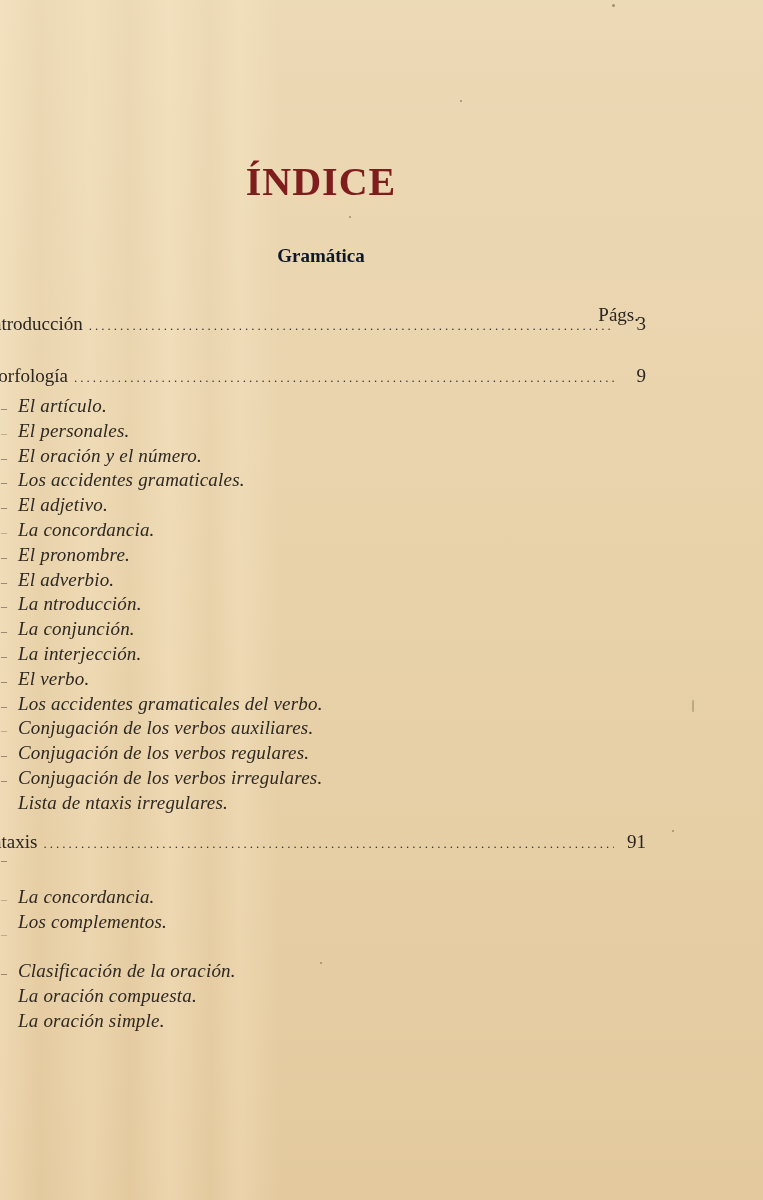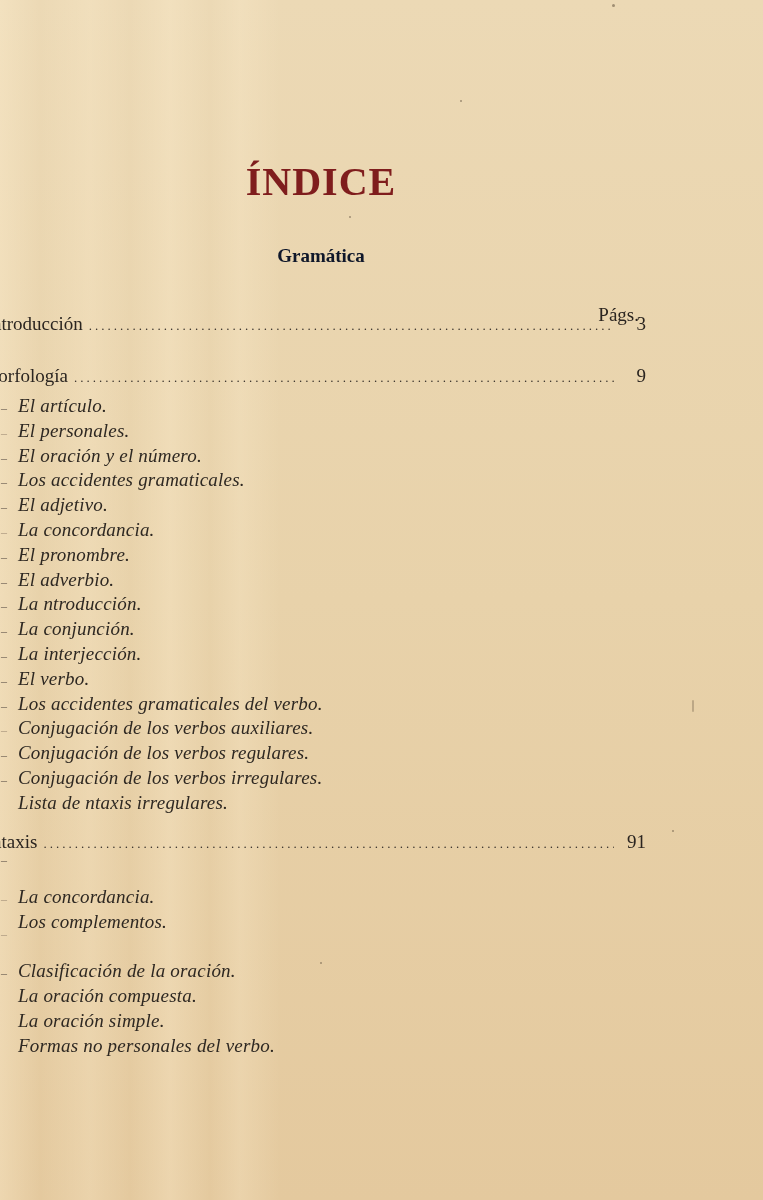--- a/index.html
+++ b/index.html
@@ -234,24 +234,20 @@
         <span class="text">Clasificación de la oración.</span>
       </li>
     <li class="sub-item">
         <span class="dash faint"></span>
         <span class="text">La oración compuesta.</span>
       </li>
     <li class="sub-item">
         <span class="dash faint"></span>
         <span class="text">La oración simple.</span>
       </li>
-    <li class="sub-item">
-        <span class="dash faint"></span>
-        <span class="text">Formas no personales del verbo.</span>
-      </li>
   </ul>
 
   <span class="speck" style="left:612px; top:4px;"></span>
   <span class="speck" style="left:460px; top:100px; width:2px; height:2px;"></span>
   <span class="speck" style="left:349px; top:216px; width:2px; height:2px;"></span>
   <span class="speck" style="left:692px; top:700px; width:2px; height:12px; border-radius:1px; opacity:0.35;"></span>
   <span class="speck" style="left:320px; top:962px; width:2px; height:2px;"></span>
   <span class="speck" style="left:672px; top:830px; width:2px; height:2px;"></span>
 </div>
 

